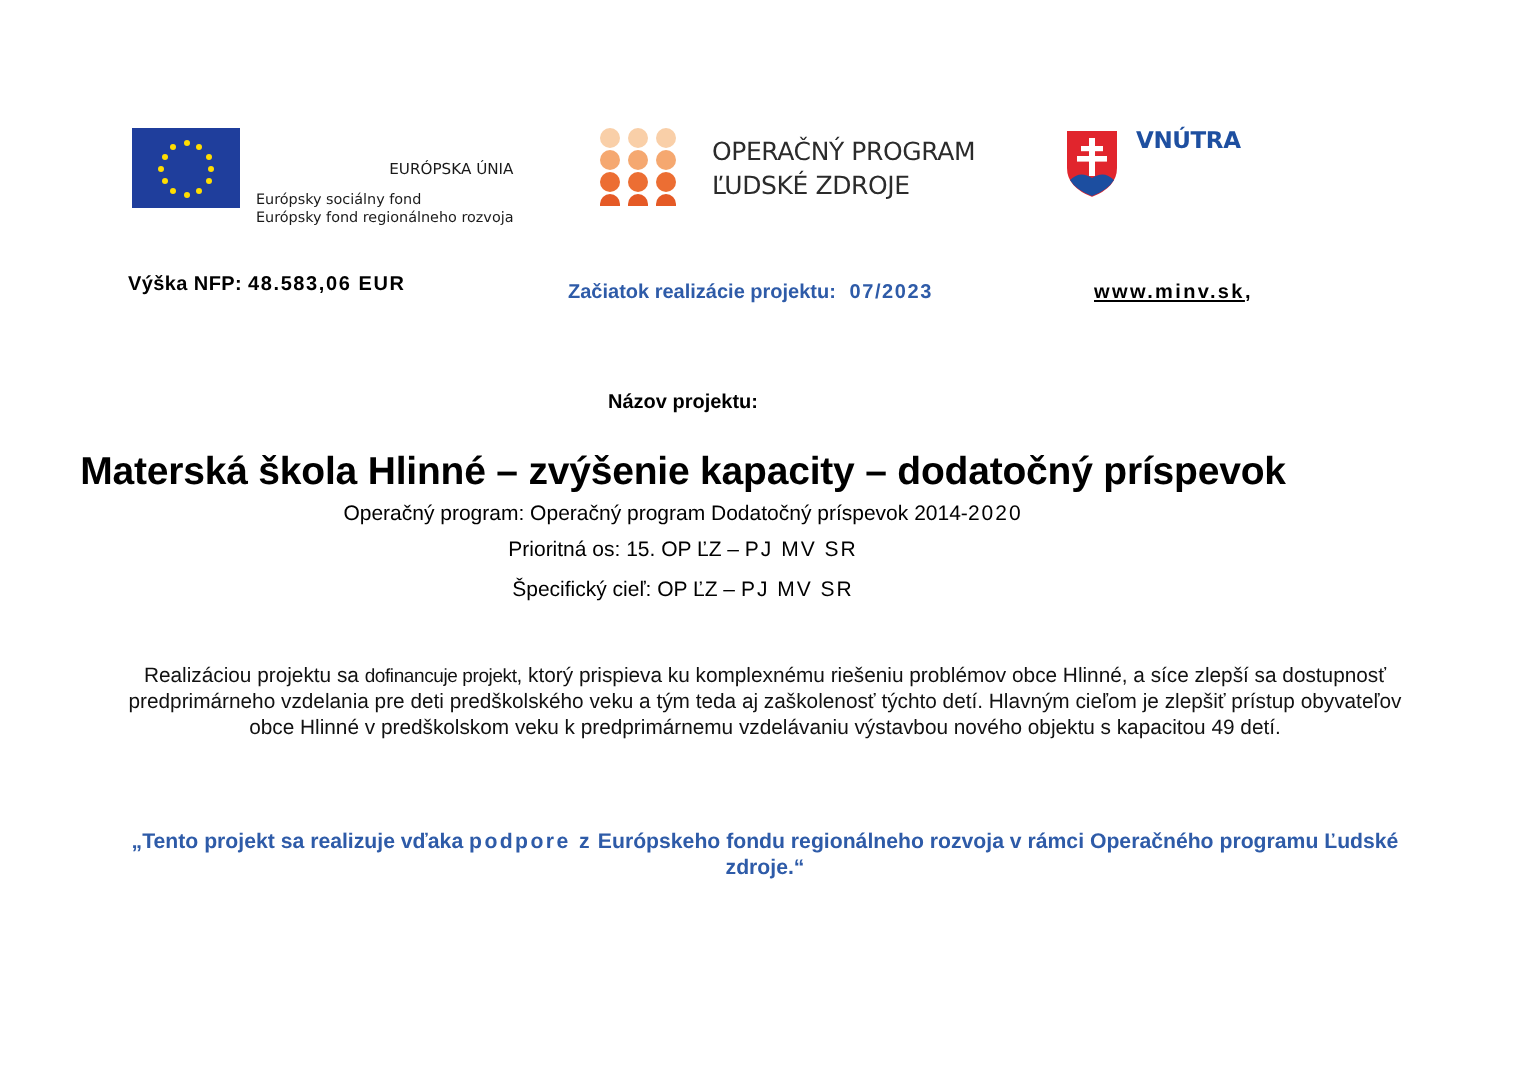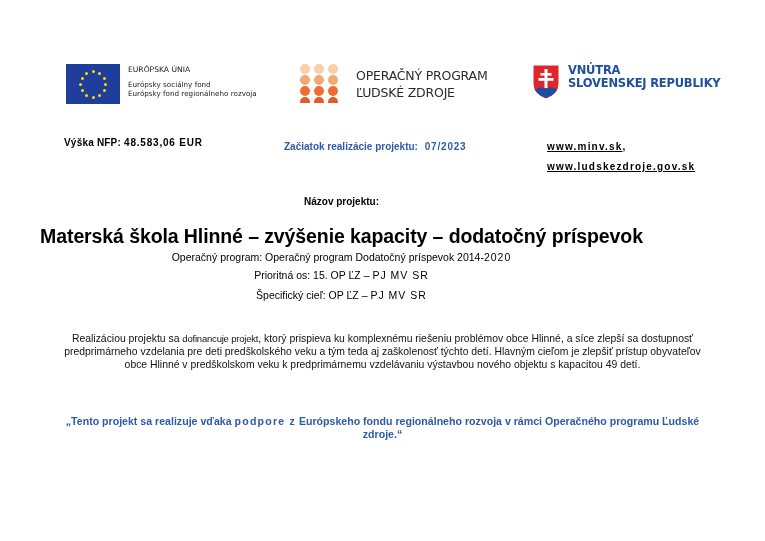--- a/index.html
+++ b/index.html
@@ -3,21 +3,21 @@
   <meta charset="utf-8">
   <style>
     html, body { margin: 0; padding: 0; background: #ffffff; }
     body { width: 765px; height: 541px; position: relative; overflow: hidden; font-family: "Liberation Sans", sans-serif; color: #000; }
 
     
     .eu-logo { position: absolute; left: 66px; top: 64px; display: flex; align-items: flex-start; }
     .eu-flag { width: 54px; height: 40px; background: #1f3e9c; position: relative; }
     .eu-flag .star { position: absolute; width: 3px; height: 3px; background: #ffdd00; border-radius: 50%; }
     .eu-text { margin-left: 8px; font-family: "DejaVu Sans", sans-serif; font-size: 7.2px; color: #1a1a1a; line-height: 9px; }
-    .eu-text .eu-title { font-size: 7.6px; margin-bottom: 6px; margin-top: 1px; }
+    .eu-text .eu-title { font-size: 7.6px; margin-bottom: 6px; margin-top: 16px; text-align: right; }
 
     .op-logo { position: absolute; left: 298px; top: 64px; display: flex; align-items: center; }
     .op-dots { width: 42px; height: 40px; position: relative; }
     .op-dots .dot { position: absolute; width: 10px; height: 10px; border-radius: 50%; }
     .op-text { margin-left: 16px; font-family: "DejaVu Sans", sans-serif; font-size: 12.5px; color: #2b2b2b; line-height: 17px; letter-spacing: -0.2px; }
 
     .mv-logo { position: absolute; left: 532px; top: 64px; display: flex; align-items: flex-start; }
     .mv-shield { width: 28px; height: 36px; position: relative; }
     .mv-text { margin-left: 8px; font-family: "DejaVu Sans", sans-serif; font-weight: bold; font-size: 11.5px; line-height: 13px; letter-spacing: -0.2px; }
     .mv-text .mv-line1 { color: #1e4fa0; border-bottom: 1.5px solid #d4343d; padding-bottom: 1px; margin-bottom: 3px; display: inline-block; width: 118px; }
@@ -98,39 +98,37 @@
     <svg width="28" height="36" viewBox="0 0 28 36">
       <path d="M1 1 H27 V20 Q27 30 14 35 Q1 30 1 20 Z" fill="#e1252d" stroke="#ffffff" stroke-width="1"></path>
       <path d="M3 26 Q8 21 14 25 Q20 21 25 26 Q22 31 14 34 Q6 31 3 26 Z" fill="#1c4ea0"></path>
       <rect x="12.5" y="5" width="3" height="19" fill="#ffffff"></rect>
       <rect x="8.5" y="9" width="11" height="2.6" fill="#ffffff"></rect>
       <rect x="6.5" y="14" width="15" height="2.8" fill="#ffffff"></rect>
     </svg>
   </div>
   <div class="mv-text">
     <div class="mv-line2">VNÚTRA</div>
-    <div class="mv-line3">SLOVENSKEJ REPUBLIKY</div>
   </div>
 </div>
 
 <div class="nfp">
   <span>Výška NFP:</span>
   <span class="nfp-value">48.583,06 EUR</span>
 </div>
 
 <div class="dates">
   <div>
     <span>Začiatok realizácie projektu:</span>
     <span class="val">07/2023</span>
   </div>
 </div>
 
 <div class="links">
   <div><a>www.minv.sk</a><span>,</span></div>
-  <div><a>www.ludskezdroje.gov.sk</a></div>
 </div>
 
 <div class="center nazov-label">Názov projektu:</div>
 <div class="center project-title">Materská škola Hlinné – zvýšenie kapacity – dodatočný príspevok</div>
 
 <div class="center meta-line meta-1">
   <span>Operačný program: Operačný program Dodatočný príspevok 2014-</span><span class="narrow">2020</span>
 </div>
 <div class="center meta-line meta-2">
   <span>Prioritná os: 15. OP ĽZ – </span><span class="narrow">PJ MV SR</span>

